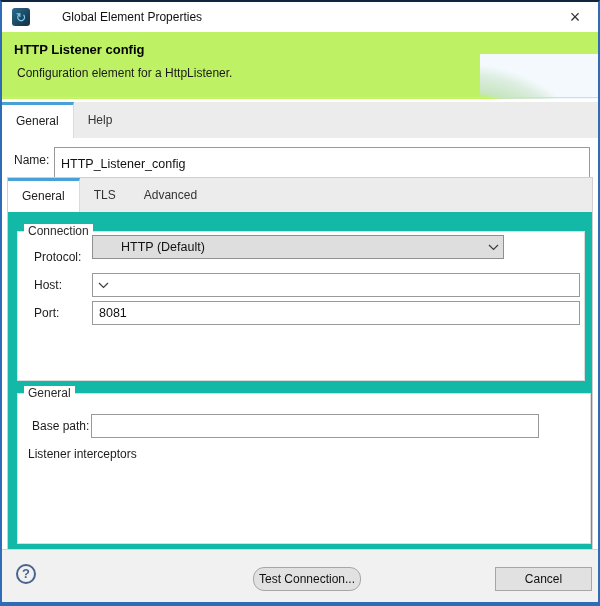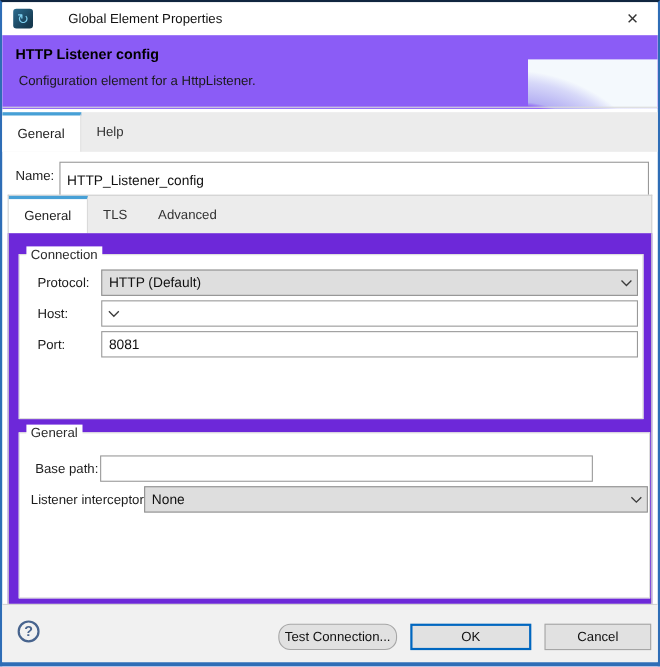--- a/index.html
+++ b/index.html
@@ -22,21 +22,21 @@
     background:linear-gradient(135deg,#2a6c8f 0%,#16394f 80%);
     border-radius:3px; display:flex; align-items:center; justify-content:center;
   }
   .app-icon-glyph { color:#7fd0ef; font-size:13px; line-height:13px; }
   .win-title { position:absolute; left:36px; top:0; line-height:30px; color:#111;margin-left:24px; }
   .close-x {
     position:absolute; right:10px; top:2px; width:26px; height:26px;
     font-size:18px; line-height:26px; text-align:center; color:#333; cursor:pointer;
   }
   
-  .header { position:absolute; left:0; top:30px; right:0; height:67px; background:#8b5cf6; overflow:hidden; }
+  .header { position:absolute; left:0; top:30px; right:0; height:67px; background:#bef264; overflow:hidden; }
   .swoosh {
     position:absolute; right:0; top:22px; width:118px; height:45px;
     background:radial-gradient(circle 150px at -15px 160px,
       rgba(255,255,255,0) 118px, rgba(203,221,241,.65) 122px,
       rgba(228,238,249,.85) 140px, rgba(244,249,253,1) 150px);
   }
   .h-title { position:absolute; left:12px; top:10px; font-size:13px; font-weight:bold; color:#000; }
   .h-sub { position:absolute; left:15px; top:34px; color:#1a1a1a; }
   .sep1 { position:absolute; left:0; top:95px; right:0; height:1px; background:#d9d9d9; }
   
@@ -54,21 +54,21 @@
   .inner-strip .tab.selected { line-height:31px; }
   
   .name-label { position:absolute; left:12px; top:151px; }
   .name-input {
     position:absolute; left:52px; top:145px; width:536px; height:24px; box-sizing:border-box;
     border:1px solid #999; padding:16px 6px; font-family:inherit; font-size:12.5px; color:#111;
   }
   
   .inner-content {
     position:absolute; left:5px; top:210px; width:586px; height:338px; box-sizing:border-box;
-    background:#6d28d9; border:1px solid #cfcfcf; border-top:none;
+    background:#14b8a6; border:1px solid #cfcfcf; border-top:none;
   }
   .groupbox { position:absolute; border:1px solid #dcdcdc; background:#fff; }
   .groupbox .legend {
     position:absolute; top:-8px; left:6px; background:#fff; padding:0 4px; color:#2b2b2b;
   }
   .gb-connection { left:9px; top:19px; width:566px; height:148px; }
   .gb-general { left:9px; top:181px; width:572px; height:149px; }
   .fld-label { position:absolute; line-height:16px; color:#1c1c1c; }
   .text-input {
     position:absolute; box-sizing:border-box; height:24px;
@@ -134,21 +134,21 @@
     <div class="tab">TLS</div>
     <div class="tab">Advanced</div>
   </div>
 
   <div class="inner-content">
 
     <div class="groupbox gb-connection">
       <span class="legend">Connection</span>
 
       <span class="fld-label" style="left:16px; top:17px;">Protocol:</span>
-      <div class="combo gray" style="left:74px; top:13px; width:488px;">
+      <div class="combo gray" style="left:74px; top:3px; width:412px;padding-left:22px;">
         <span class="combo-text">HTTP (Default)</span>
         <span class="chev">
           <svg width="11" height="7" viewBox="0 0 11 7">
               <polyline points="1,1 5.5,5.5 10,1" fill="none" stroke="#3c3c3c" stroke-width="1.2"></polyline>
             </svg>
         </span>
       </div>
 
       <span class="fld-label" style="left:16px; top:45px;">Host:</span>
       <div class="combo white" style="left:74px; top:41px; width:488px;">
@@ -163,32 +163,23 @@
       <input class="text-input" style="left: 74px; top: 69px; width: 488px;" value="8081">
     </div>
 
     <div class="groupbox gb-general">
       <span class="legend">General</span>
 
       <span class="fld-label" style="left:14px; top:24px;">Base path:</span>
       <input class="text-input" style="left: 73px; top: 20px; width: 448px;" value="">
 
       <span class="fld-label" style="left:10px; top:52px;">Listener interceptors</span>
-      <div class="combo gray" style="left:113px; top:48px; width:458px;">
-        <span class="combo-text">None</span>
-        <span class="chev">
-          <svg width="11" height="7" viewBox="0 0 11 7">
-              <polyline points="1,1 5.5,5.5 10,1" fill="none" stroke="#3c3c3c" stroke-width="1.2"></polyline>
-            </svg>
-        </span>
-      </div>
     </div>
 
   </div>
 
   <div class="footer">
     <div class="help-circle">?</div>
     <div class="btn btn-test">Test Connection...</div>
-    <div class="btn btn-ok">OK</div>
     <div class="btn btn-cancel">Cancel</div>
   </div>
 
 </div>
 
 </body></html>

